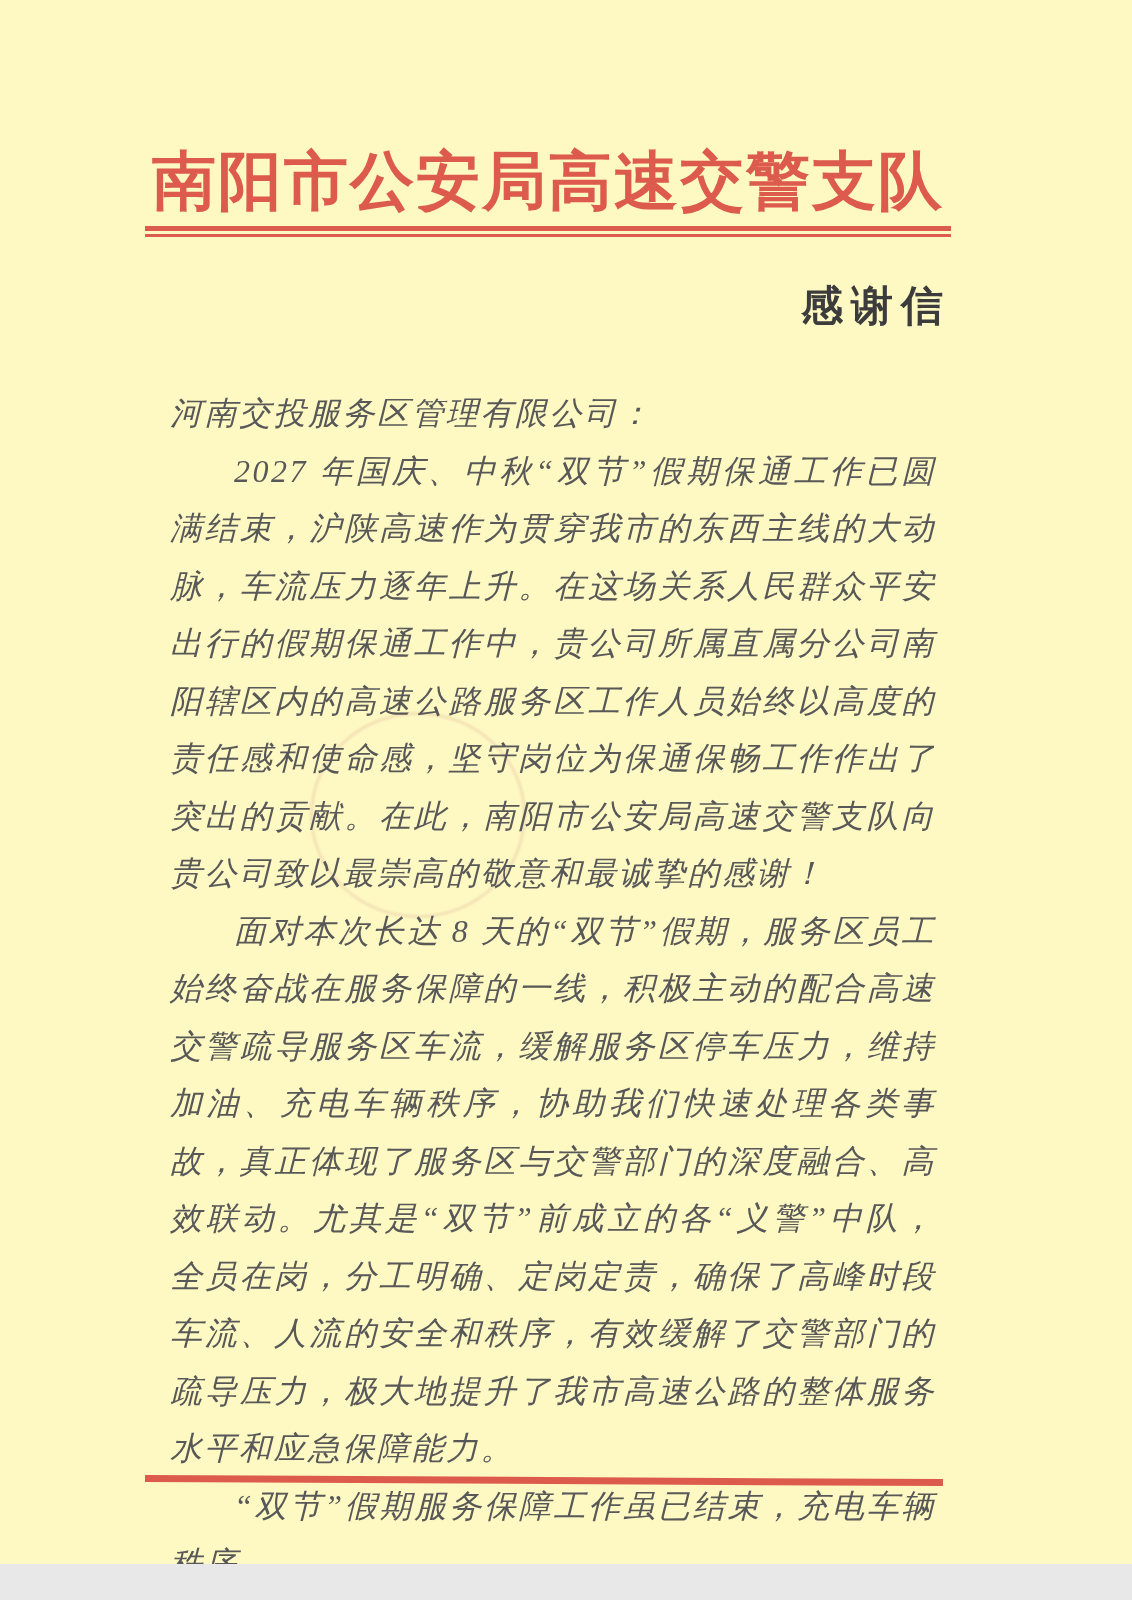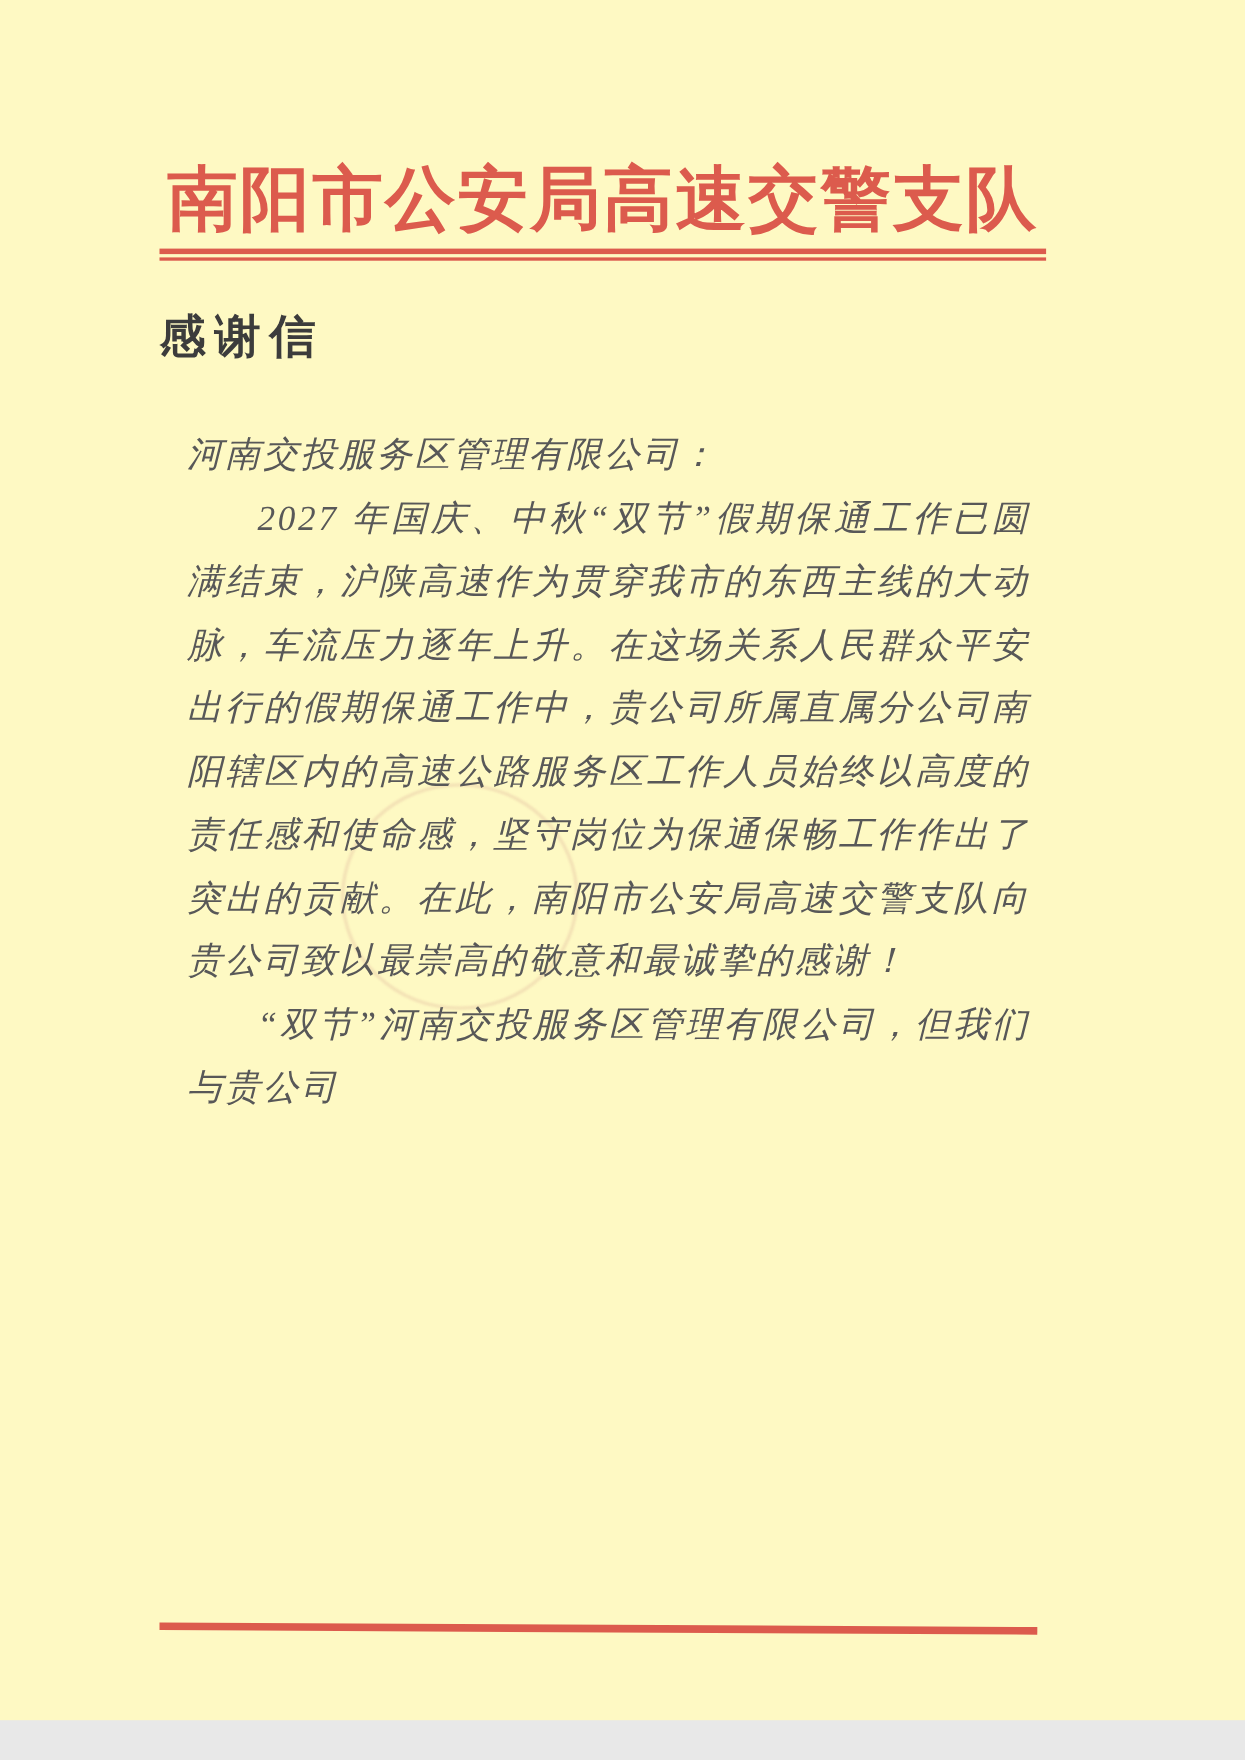--- a/index.html
+++ b/index.html
@@ -36,21 +36,21 @@
     background: var(--accent, #dc5b4d);
   }
   .rule-thick { top: 226px; height: 5px; }
   .rule-thin  { top: 234px; height: 3px; }
   .doc-title {
     position: absolute;
     left: 145px;
     top: 278px;
     width: 806px;
     margin: 0;
-    text-align: left;
+    text-align: right;
     font-size: 42px;
     font-weight: 700;
     letter-spacing: 8px;
     color: var(--title-ink, #3c3c3c);
   }
   .stamp-bleed {
     position: absolute;
     left: 310px;
     top: 712px;
     width: 210px;
@@ -105,20 +105,21 @@
   <div class="rule rule-thick"></div>
   <div class="rule rule-thin"></div>
 
   <h2 class="doc-title">感谢信</h2>
 
   <div class="stamp-bleed"></div>
 
   <div class="body-text">
     <p class="salutation">河南交投服务区管理有限公司：</p>
     <p class="para">2027 年国庆、中秋“双节”假期保通工作已圆满结束，沪陕高速作为贯穿我市的东西主线的大动脉，车流压力逐年上升。在这场关系人民群众平安出行的假期保通工作中，贵公司所属直属分公司南阳辖区内的高速公路服务区工作人员始终以高度的责任感和使命感，坚守岗位为保通保畅工作作出了突出的贡献。在此，南阳市公安局高速交警支队向贵公司致以最崇高的敬意和最诚挚的感谢！</p>
-    <p class="para">“双节”河南交投服务区管理有限公司，但我们与贵公司</p>
+    <p class="para">面对本次长达 8 天的“双节”假期，服务区员工始终奋战在服务保障的一线，积极主动的配合高速交警疏导服务区车流，缓解服务区停车压力，维持加油、充电车辆秩序，协助我们快速处理各类事故，真正体现了服务区与交警部门的深度融合、高效联动。尤其是“双节”前成立的各“义警”中队，全员在岗，分工明确、定岗定责，确保了高峰时段车流、人流的安全和秩序，有效缓解了交警部门的疏导压力，极大地提升了我市高速公路的整体服务水平和应急保障能力。</p>
+    <p class="para">“双节”假期服务保障工作虽已结束，充电车辆秩序</p>
   </div>
 
   <div class="footer-rule"></div>
 
   <div class="scan-edge"></div>
 
 </div>
 
 </body></html>

